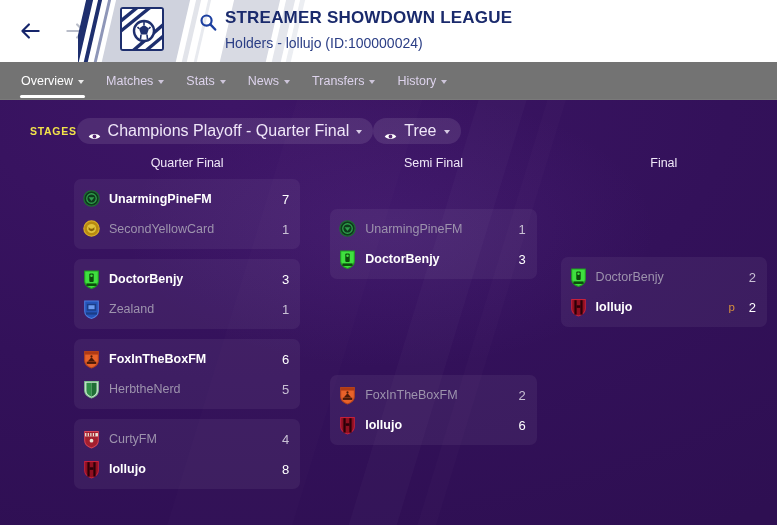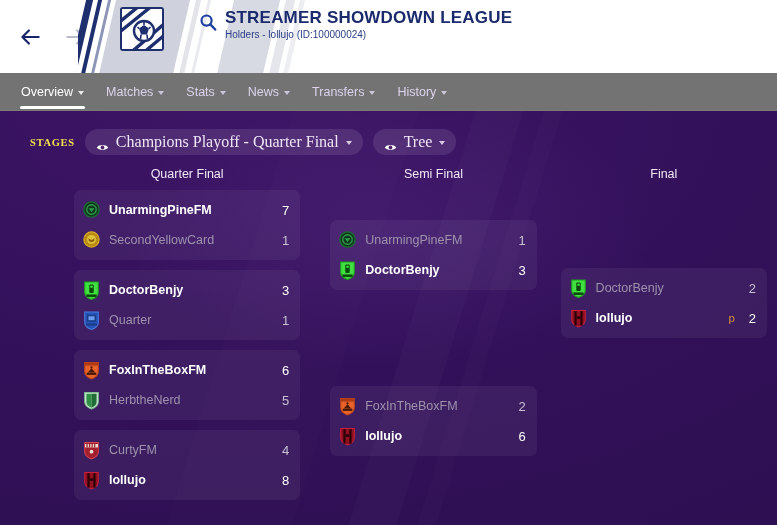--- a/index.html
+++ b/index.html
@@ -31,21 +31,21 @@
   .bg-stripe.s2 { left: 498px; width: 18px; background: rgba(255,255,255,0.015); }
   .bg-stripe.s3 { left: 250px; width: 120px; background: rgba(255,255,255,0.012); }
   .bg-glow {
     position: absolute; left: 120px; top: 90px; width: 540px; height: 280px;
     background: radial-gradient(ellipse at center, rgba(150,90,220,0.10), rgba(0,0,0,0) 70%);
   }
 
   
   .titlebar {
     position: relative; z-index: 3;
-    height: 73px; width: 100%;
+    height: 62px; width: 100%;
     background: #ffffff;
     display: flex; align-items: center;
     overflow: hidden;
   }
   .nav-arrows { display: flex; align-items: center; gap: 20px; padding-left: 17px; width: 92px; }
   .nav-arrow { width: 26px; height: 26px; display: block; }
   .deco-stripes {
     position: absolute; left: 78px; top: -30px; height: 130px; width: 330px;
     overflow: hidden;
   }
@@ -65,21 +65,21 @@
 
   .title-block { position: absolute; left: 199px; top: 8px; display: flex; align-items: flex-start; }
   .search-icon-wrap { width: 26px; padding-top: 5px; }
   .title-text-wrap { display: flex; flex-direction: column; }
   .league-title {
     font-size: 17px; font-weight: bold; color: #1a2a6c;
     letter-spacing: 0.2px; line-height: 20px;
     white-space: nowrap;
   }
   .league-sub {
-    font-size: 10px; color: #2a3d85; line-height: 14px; margin-top: 0;
+    font-size: 14px; color: #2a3d85; line-height: 14px; margin-top: 8px;
     white-space: nowrap;
   }
 
   
   .navbar {
     position: relative; z-index: 3;
     height: 38px; width: 100%;
     background: #737373;
     display: flex; align-items: center;
     padding-left: 10px;
@@ -103,22 +103,20 @@
     border-right: 3.5px solid transparent;
     border-top: 4px solid currentColor;
     opacity: .85; margin-top: 2px;
   }
 
   
   .stages-row {
     position: relative; z-index: 2;
     display: flex; align-items: center;
     padding: 18px 0 0 30px;
-    gap: 10px;
-    font-family: Liberation Serif, serif;
   }
   .stages-label {
     font-size: 10.5px; font-weight: bold; color: #f2e34a;
     letter-spacing: 0.7px;
   }
   .pill {
     display: flex; align-items: center; gap: 7px;
     height: 26px; padding: 0 11px;
     border-radius: 13px;
     background: rgba(255,255,255,0.10);
@@ -330,21 +328,21 @@
           <span class="tname win">DoctorBenjy</span>
           <span class="score win">3</span>
         </div>
         <div class="teamrow">
           <span class="badge"><svg viewBox="0 0 20 22" width="17" height="19">
       <path d="M2 1 H18 V13 Q18 19 10 21.5 Q2 19 2 13 Z" fill="#2554b8" stroke="#4a7de0" stroke-width="1.2"></path>
       <rect x="4.6" y="4.4" width="10.8" height="8" fill="#1b3d86"></rect>
       <rect x="6.4" y="6" width="7.2" height="4.6" fill="#6c9bf0"></rect>
       <rect x="3.4" y="14.4" width="13.2" height="2.6" fill="#1b3d86"></rect>
             </svg></span>
-          <span class="tname lose">Quarter</span>
+          <span class="tname lose">Zealand</span>
           <span class="score lose">1</span>
         </div>
       </div>
       <div class="matchcard" style="margin-top: 10px;">
         <div class="teamrow">
           <span class="badge"><svg viewBox="0 0 20 22" width="17" height="19">
       <path d="M2 1.5 H18 V12.6 Q18 18.6 10 21 Q2 18.6 2 12.6 Z" fill="#e8622a" stroke="#b8431a" stroke-width="1.2"></path>
       <rect x="2.4" y="2" width="15.2" height="3.2" fill="#b03a14"></rect>
       <path d="M5.6 13.4 L10 8.4 L14.4 13.4 Z" fill="#4a1a08"></path>
       <rect x="4.4" y="13.6" width="11.2" height="2.6" fill="#4a1a08"></rect>

